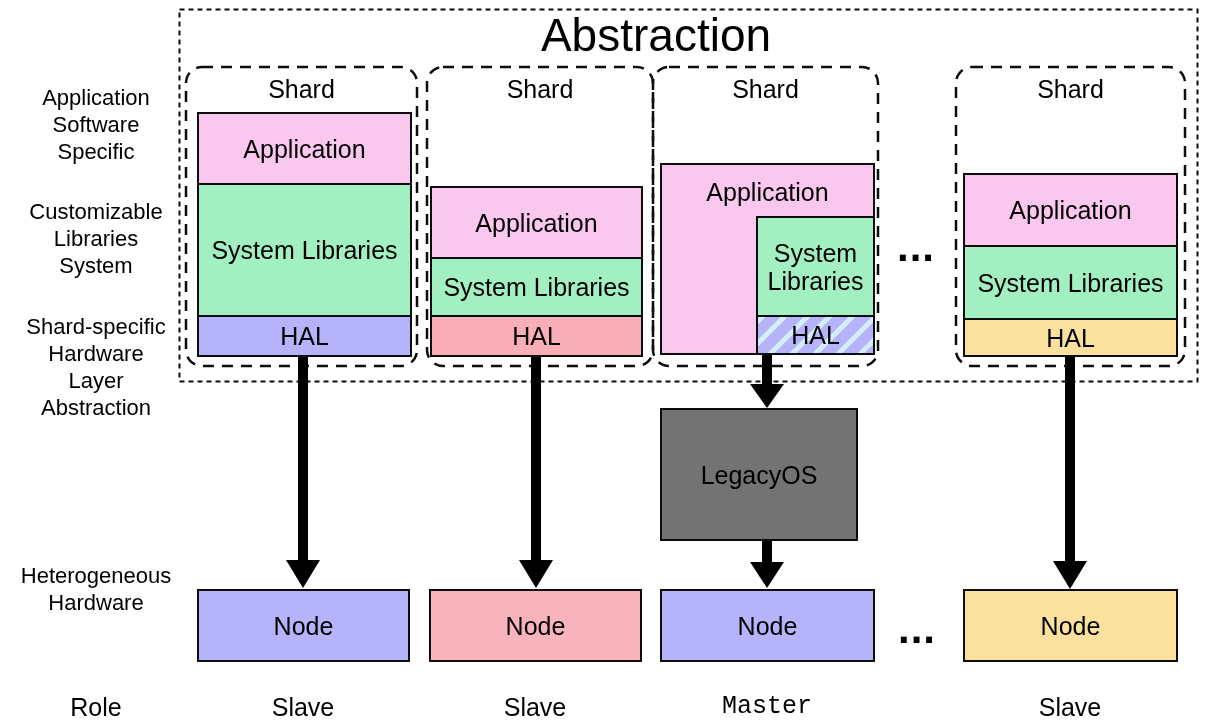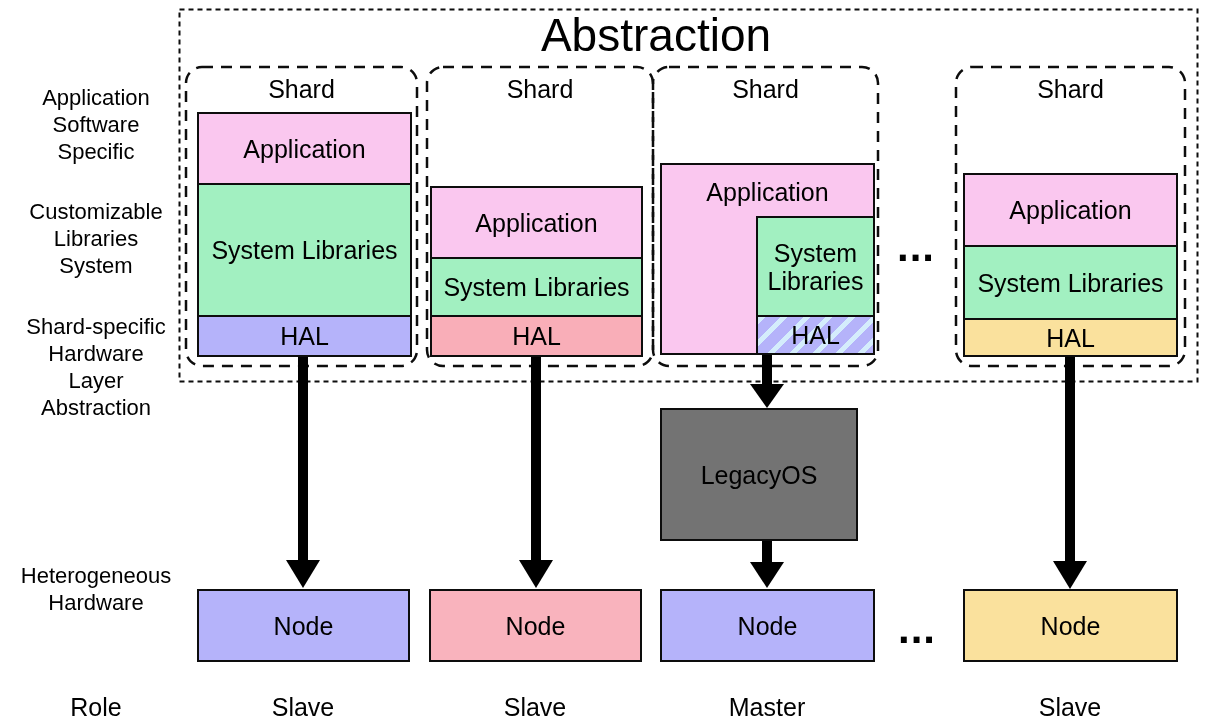--- a/index.html
+++ b/index.html
@@ -133,16 +133,16 @@
 
   <div class="abs box" style="left: 197px; top: 589px; width: 213px; height: 73px; background-color: rgb(181, 179, 250);">Node</div>
   <div class="abs box" style="left: 429px; top: 589px; width: 213px; height: 73px; background-color: rgb(249, 179, 189);">Node</div>
   <div class="abs box" style="left: 660px; top: 589px; width: 215px; height: 73px; background-color: rgb(181, 179, 250);">Node</div>
   <div class="abs box" style="left: 963px; top: 589px; width: 215px; height: 73px; background-color: rgb(250, 225, 157);">Node</div>
 
   <div class="abs dots" style="left:881px;top:614px;">...</div>
 
   <div class="abs rolelabel" style="left:203px;">Slave</div>
   <div class="abs rolelabel" style="left:435px;">Slave</div>
-  <div class="abs rolelabel" style="left:667px;">Master</div>
+  <div class="abs rolelabel" style="left:667px;font-family:Liberation Mono, monospace;">Master</div>
   <div class="abs rolelabel" style="left:970px;">Slave</div>
 
 </div>
 
 </body></html>

